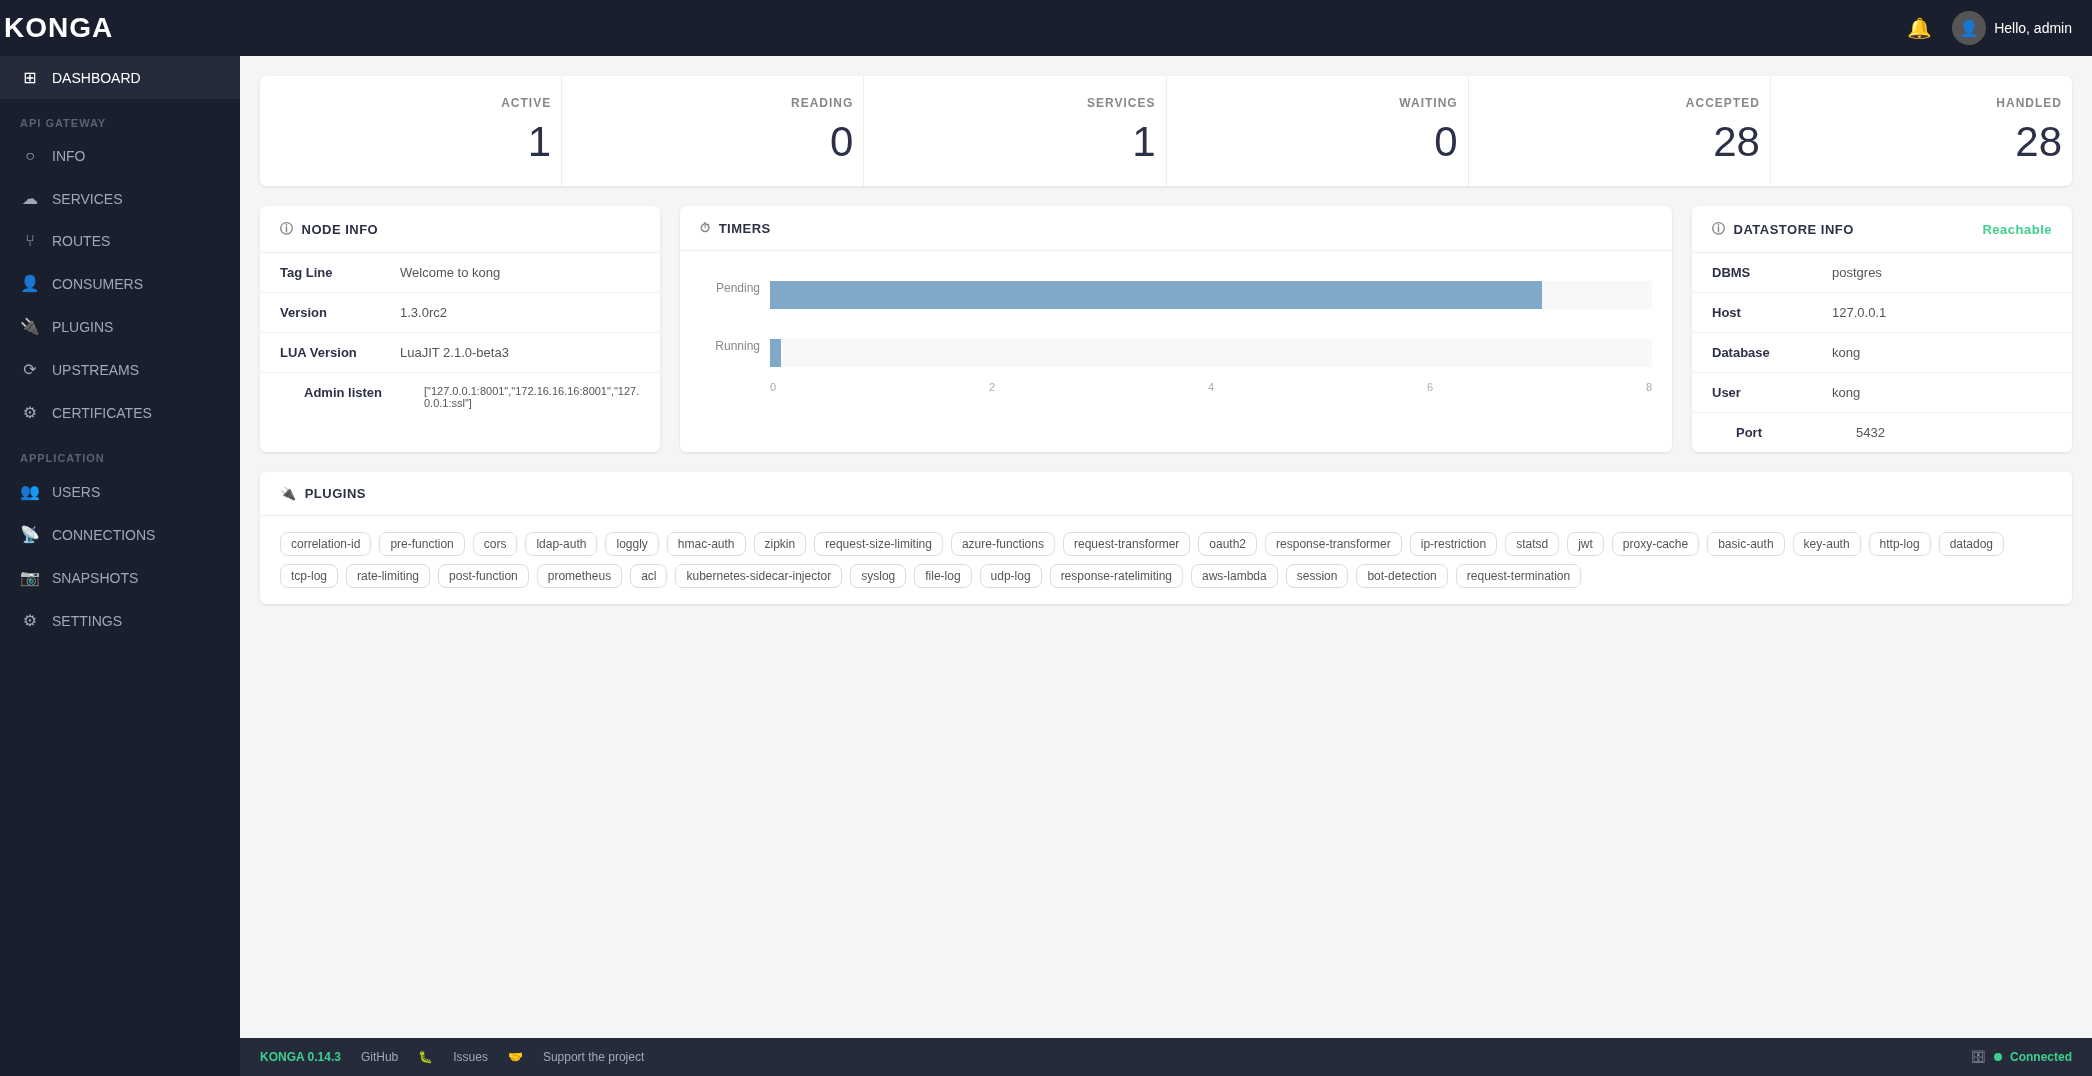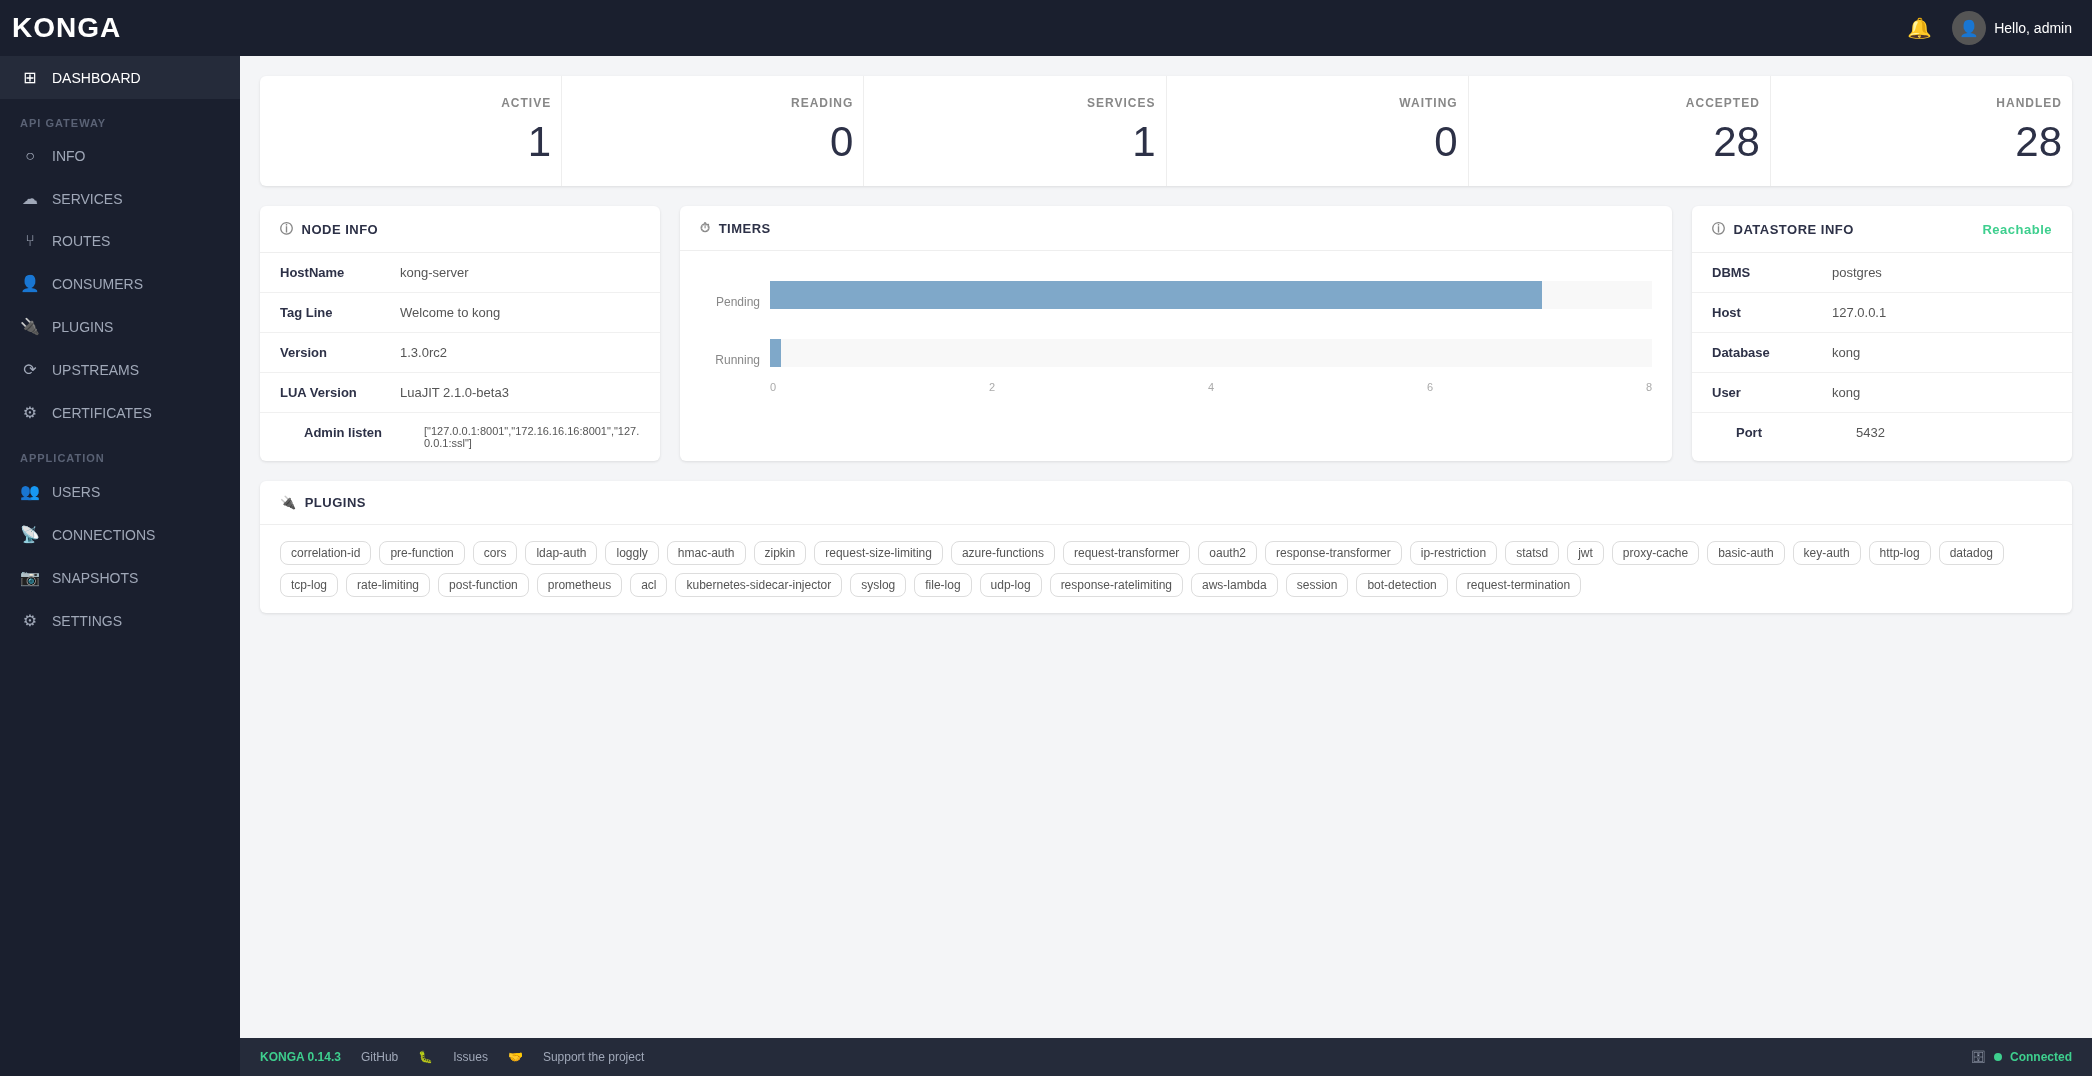--- a/index.html
+++ b/index.html
@@ -5,21 +5,21 @@
     * { box-sizing: border-box; margin: 0; padding: 0; }
     body { font-family: 'Segoe UI', Arial, sans-serif; background: #f4f5f7; display: flex; flex-direction: column; height: 100vh; overflow: hidden; }
 
     
     .topbar {
       position: fixed; top: 0; left: 0; right: 0; height: 56px;
       background: #1a1f2e; display: flex; align-items: center; justify-content: space-between;
       padding: 0 20px 0 0; z-index: 100;
     }
     .topbar-logo {
-      width: 240px; display: flex; align-items: center; padding-left: 12px;
+      width: 240px; display: flex; align-items: center; padding-left: 4px;
     }
     .topbar-logo span { color: white; font-size: 28px; font-weight: 900; letter-spacing: 1px; }
     .topbar-right { display: flex; align-items: center; gap: 20px; }
     .bell-icon { color: #3ecf8e; font-size: 20px; cursor: pointer; }
     .user-area { display: flex; align-items: center; gap: 8px; color: white; font-size: 14px; cursor: pointer; }
     .avatar { width: 34px; height: 34px; border-radius: 50%; background: #555; display: flex; align-items: center; justify-content: center; color: white; font-size: 16px; }
 
     
     .layout { display: flex; height: 100vh; padding-top: 56px; }
 
@@ -75,21 +75,21 @@
 
     .info-table { width: 100%; }
     .info-row { display: flex; border-bottom: 1px solid #f0f0f0; padding: 12px 20px; }
     .info-row:last-child { border-bottom: none; padding-left: 44px; }
     .info-key { font-size: 13px; font-weight: 600; color: #2d3147; width: 120px; flex-shrink: 0; }
     .info-val { font-size: 13px; color: #555; }
 
     
     .timers-body { padding: 20px; }
     .bar-chart { display: flex; flex-direction: column; gap: 30px; padding: 10px 0; }
-    .bar-row { display: flex; align-items: flex-end; gap: 10px; }
+    .bar-row { display: flex; align-items: flex-start; gap: 10px; }
     .bar-label { font-size: 12px; color: #888; width: 60px; text-align: right; flex-shrink: 0; }
     .bar-track { flex: 1; height: 28px; position: relative; background: #f8f8f8; }
     .bar-fill { height: 100%; background: #7fa8c9; }
     .chart-axis { display: flex; justify-content: space-between; padding: 4px 0 0 70px; }
     .axis-tick { font-size: 11px; color: #aaa; }
 
     
     .datastore-header { justify-content: space-between; }
     .reachable-badge { color: #3ecf8e; font-size: 13px; font-weight: 600; margin-left: 24px; }
 
@@ -219,24 +219,20 @@
     </div>
 
     <div class="cards-row">
 
       <div class="card node-info-card">
         <div class="card-header">
           <span class="icon">ⓘ</span>
           <span>NODE INFO</span>
         </div>
         <div class="info-table">
-          <div class="info-row">
-            <span class="info-key">HostName</span>
-            <span class="info-val">kong-server</span>
-          </div>
           <div class="info-row">
             <span class="info-key">Tag Line</span>
             <span class="info-val">Welcome to kong</span>
           </div>
           <div class="info-row">
             <span class="info-key">Version</span>
             <span class="info-val">1.3.0rc2</span>
           </div>
           <div class="info-row">
             <span class="info-key">LUA Version</span>

